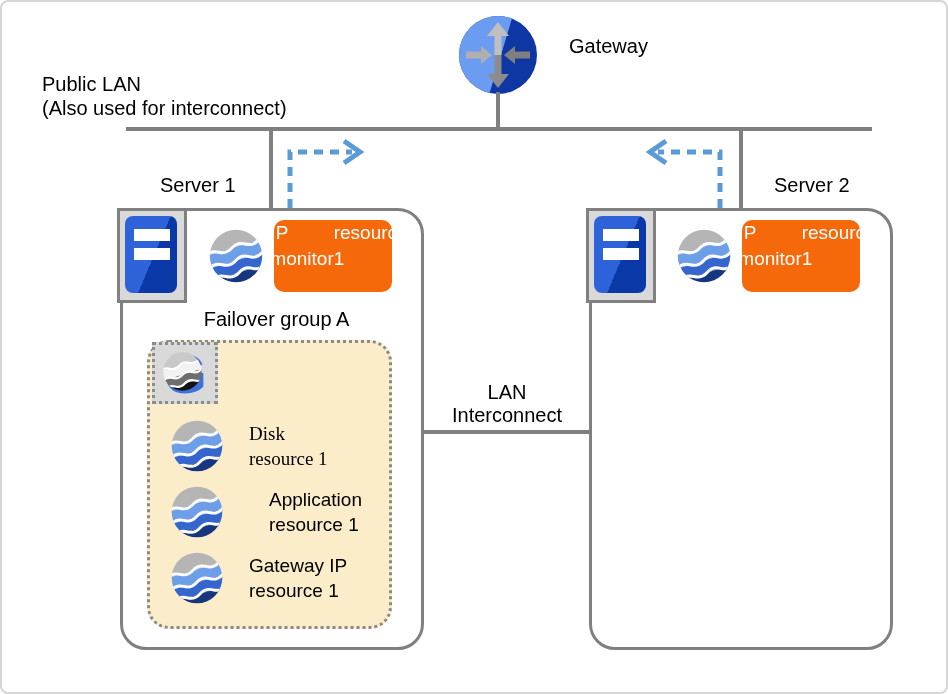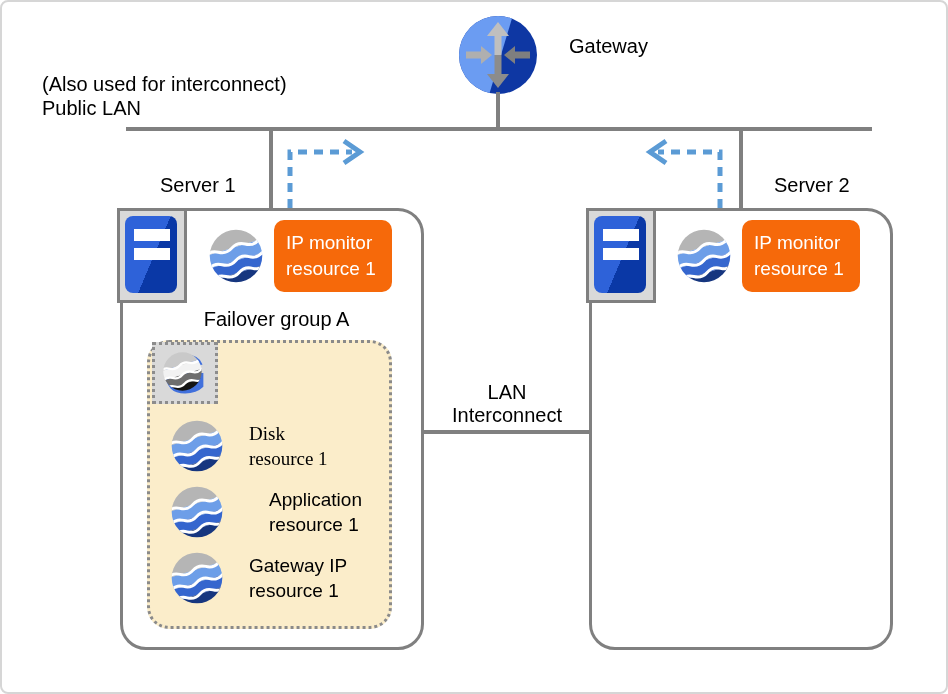--- a/index.html
+++ b/index.html
@@ -28,21 +28,21 @@
     position:absolute; left:5px; top:5px; width:52px; height:77px; border-radius:8px;
     background:linear-gradient(113deg, #2e62d9 54%, #0a38a6 54%);
   }
   .tower .bar { position:absolute; left:9px; width:36px; height:12px; background:#fff; }
   .tower .bar:nth-child(1) { top:13px; }
   .tower .bar:nth-child(2) { top:32px; }
 
   
   .ipmon {
     position:absolute; width:118px; height:72px; background:#f6690a; border-radius:10px;
-    color:#fff; font-size:19px; line-height:26px; display:flex; flex-direction:column;
+    color:#fff; font-size:19px; line-height:26px; display:flex; flex-direction:row;
     justify-content:center; padding-left:12px; z-index:4;
   }
 
   
   .group-box {
     position:absolute; left:145px; top:338px; width:245px; height:289px;
     background:#fbedca; border:3px dotted #8a8a8a; border-radius:22px; z-index:2;
   }
   .group-icon {
     position:absolute; left:150px; top:340px; width:66px; height:62px;
@@ -90,22 +90,22 @@
           <path class="wv" d="M-34,51 q8,-5 16,0 t16,0 t16,0 t16,0 t16,0 t16,0 t16,0 t16,0"></path>
         </g>
       </g>
     </g>
   </defs>
 </svg>
 
 <div class="canvas">
 
   <div class="abs lbl" style="left:40px; top:70px;">
+    <div>Public LAN</div>
     <div>(Also used for interconnect)</div>
-    <div>Public LAN</div>
   </div>
 
   <svg class="abs" style="left:454px; top:13px;" width="84" height="80" viewBox="0 0 84 80">
     <defs>
         <clipPath id="gwclip">
           <circle cx="42" cy="40" r="39"></circle>
         </clipPath>
       </defs>
     <circle cx="42" cy="40" r="39" fill="#0e37a3"></circle>
     <path d="M0,0 L57,0 L33,80 L0,80 Z" fill="#6b9cf2" clip-path="url(#gwclip)"></path>

